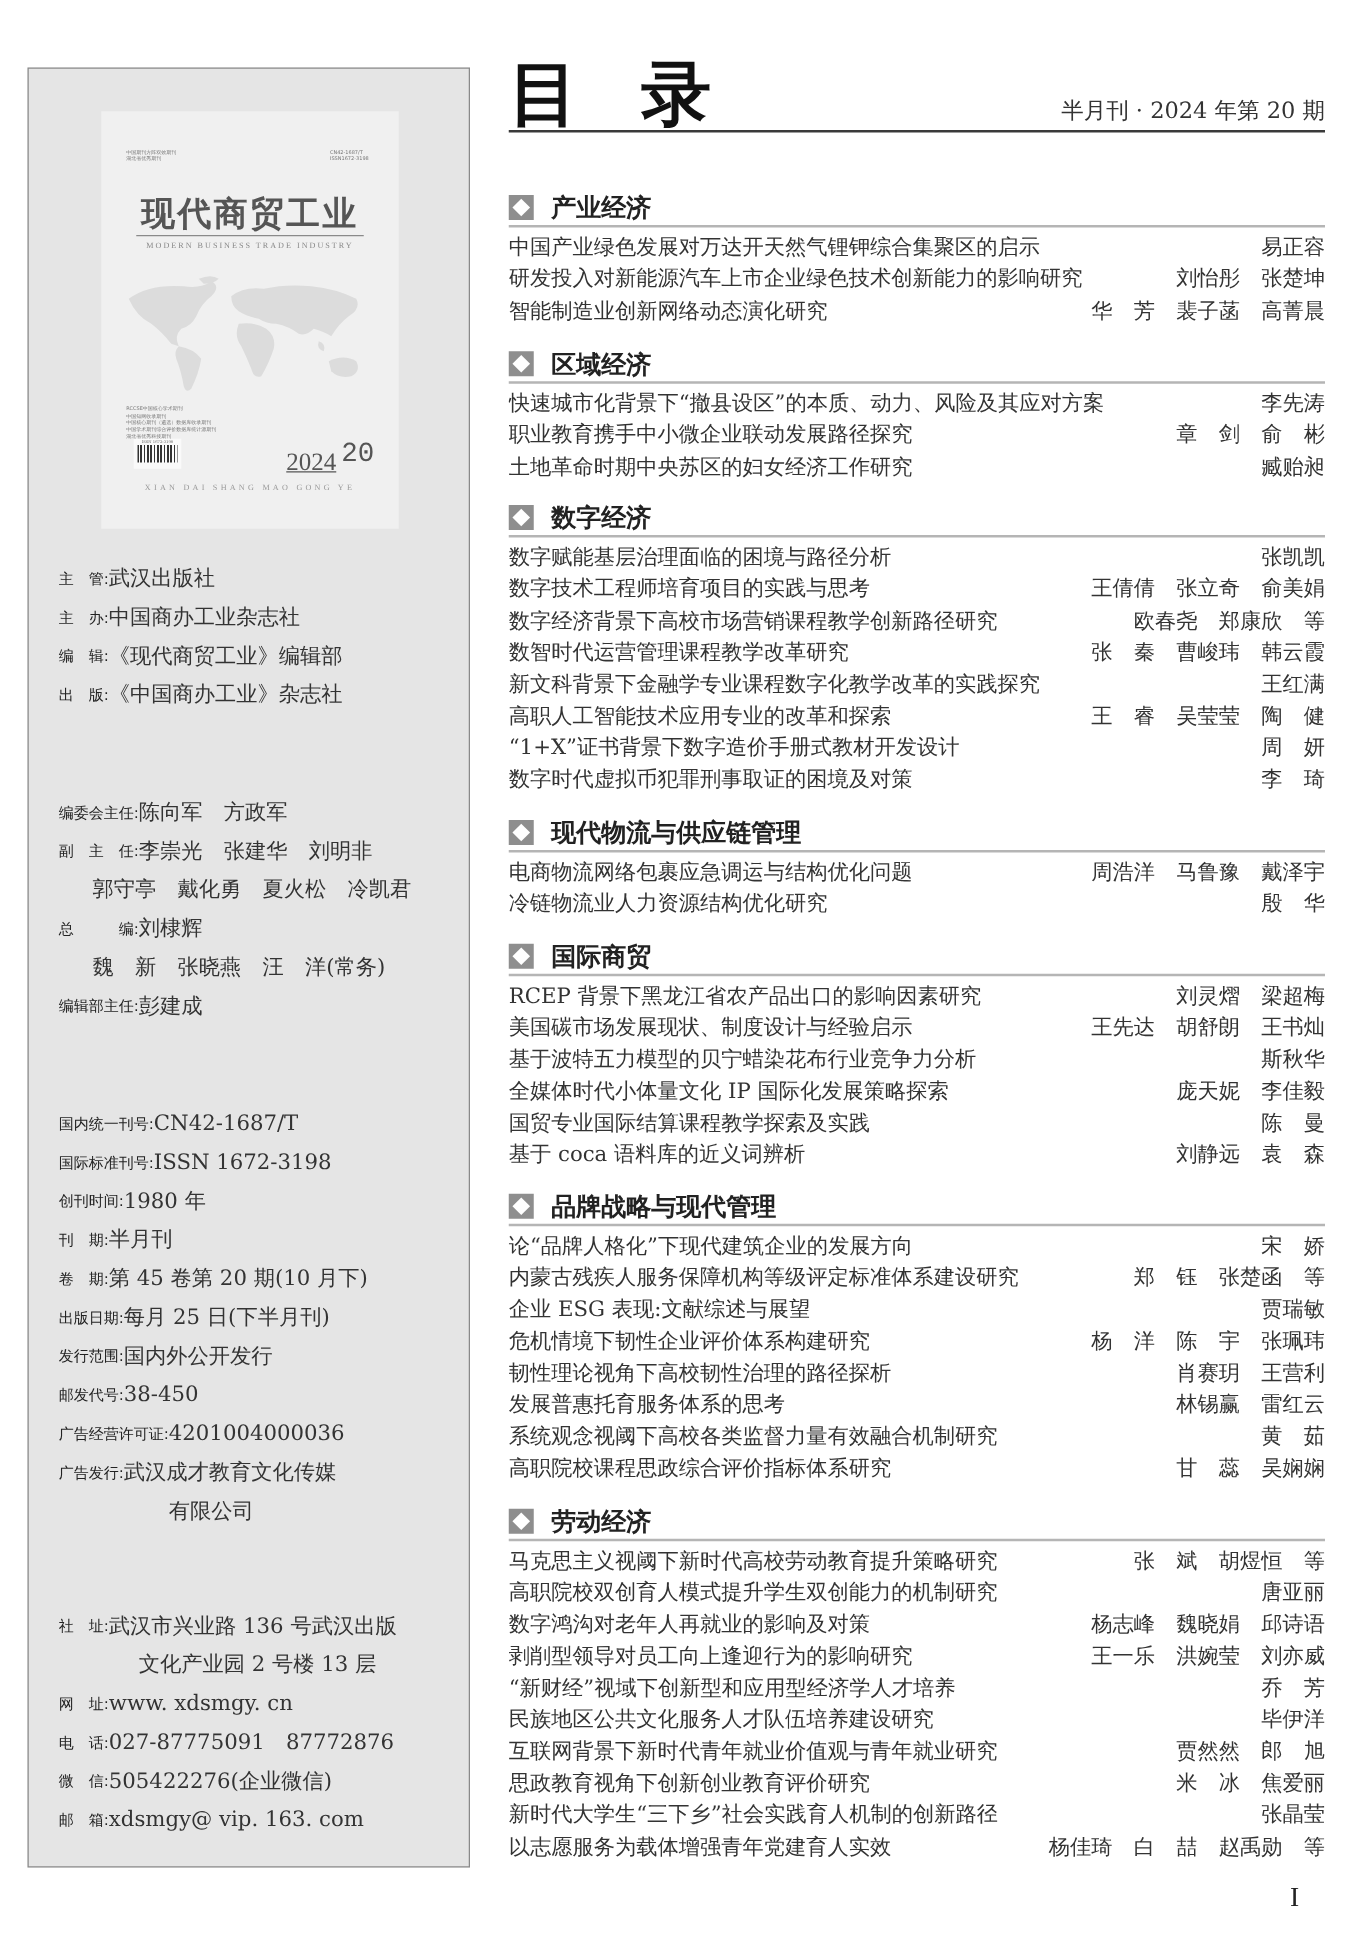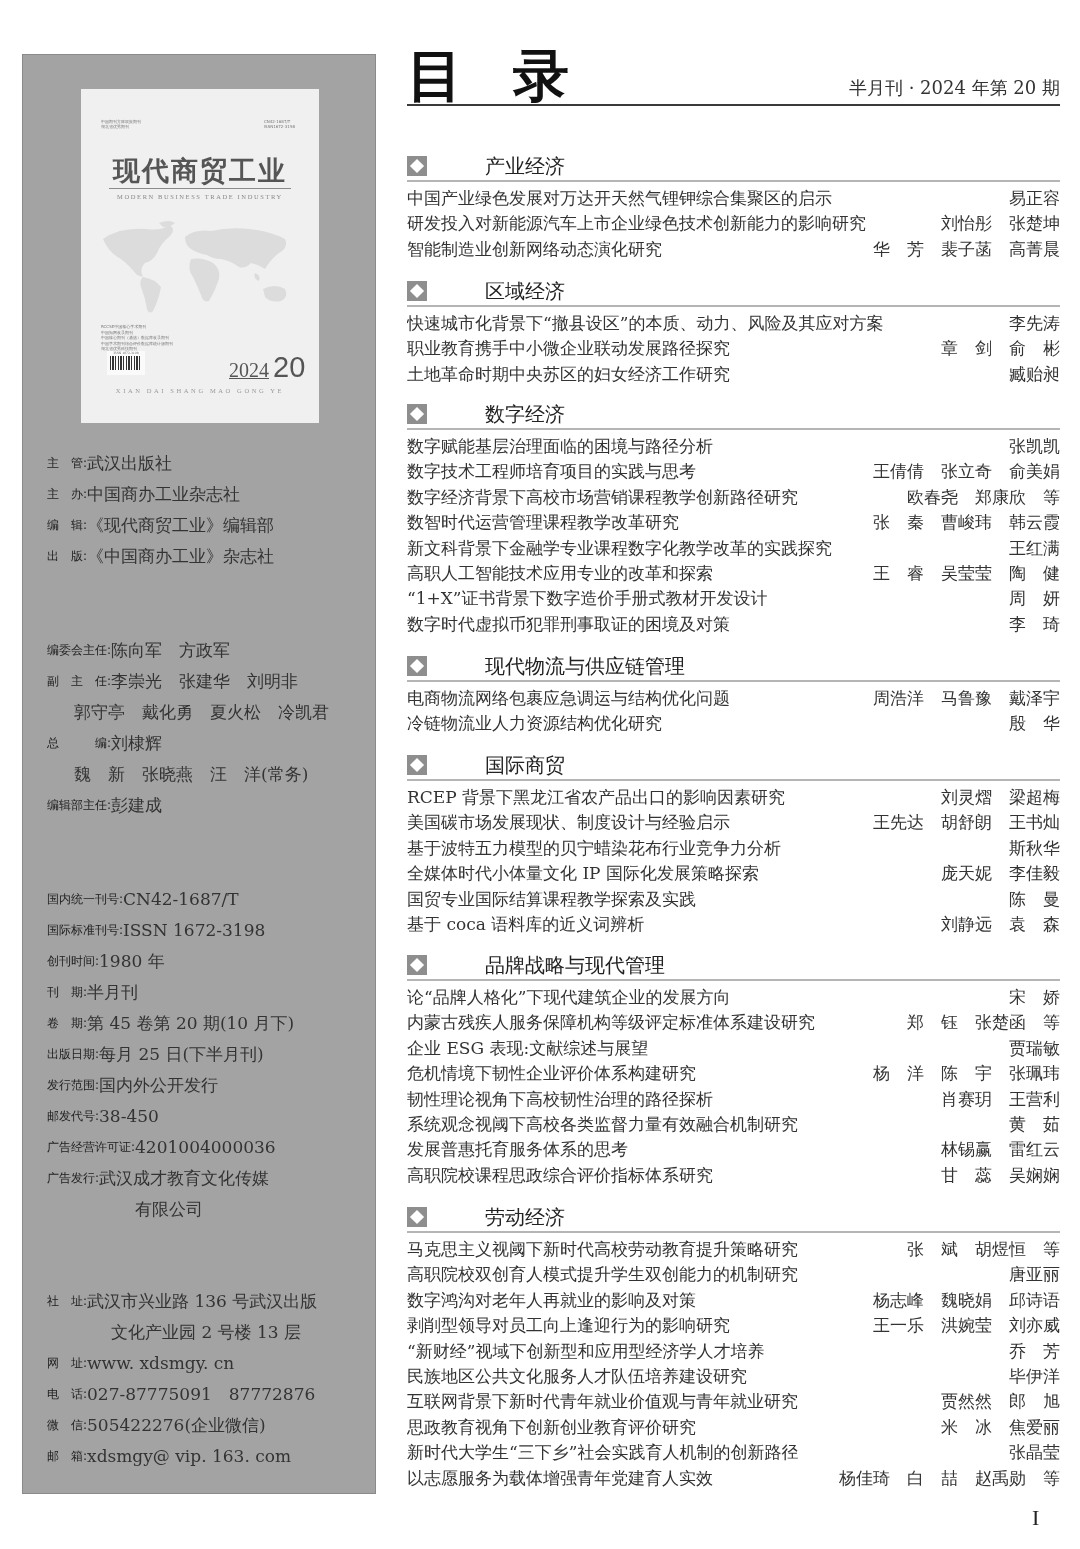--- a/index.html
+++ b/index.html
@@ -2,21 +2,21 @@
 <html><head>
 <meta charset="utf-8">
 <style>
   * { box-sizing: border-box; margin: 0; padding: 0; }
   html, body { width: 1080px; height: 1549px; background: #ffffff; overflow: hidden; }
   body { position: relative; font-family: "DejaVu Serif", "Liberation Serif", serif; color: #2a2a2a; }
 
   
   .sidebar {
     position: absolute; left: 22px; top: 54px; width: 354px; height: 1440px;
-    background: #a3a3a3; border: 1.5px solid #8a8a8a;
+    background: #e5e5e5; border: 1.5px solid #8a8a8a;
   }
   .cover {
     position: absolute; left: 58px; top: 34px; width: 238px; height: 334px;
     background: #f0f0f0;
   }
   .cover-top-left { position: absolute; left: 20px; top: 30px; font-size: 4px; line-height: 5px; color: #777; font-family: "DejaVu Sans", sans-serif; }
   .cover-top-right { position: absolute; right: 24px; top: 30px; font-size: 4px; line-height: 5px; color: #777; text-align: left; font-family: "DejaVu Sans", sans-serif; }
   .cover-title {
     position: absolute; left: 0; right: 0; top: 64px; text-align: center;
     font-size: 27px; letter-spacing: 2px; color: #555; font-weight: bold;
@@ -27,21 +27,21 @@
     position: absolute; left: 0; right: 0; top: 104px; text-align: center;
     font-size: 6.5px; letter-spacing: 1.6px; color: #888; font-family: "Liberation Serif", serif;
   }
   .cover-map { position: absolute; left: 18px; top: 130px; width: 200px; height: 100px; }
   .cover-sponsors { position: absolute; left: 20px; top: 235px; font-size: 4px; line-height: 5.5px; color: #777; font-family: "DejaVu Sans", sans-serif; }
   .cover-barcode { position: absolute; left: 26px; top: 262px; width: 38px; height: 24px; background: #fafafa; }
   .cover-barcode .isbn { font-size: 3px; color: #666; text-align: center; display: block; line-height: 5px; }
   .cover-barcode .bars { display: block; margin: 0 3px; height: 14px;
     background: repeating-linear-gradient(90deg, #333 0 1px, #fafafa 1px 2px, #333 2px 4px, #fafafa 4px 5px, #333 5px 6px, #fafafa 6px 8px); }
   .cover-year { position: absolute; left: 148px; top: 270px; font-size: 20px; color: #555; font-family: Liberation Serif, serif; text-decoration: underline; text-decoration-thickness: 1px; }
-  .cover-issue { position: absolute; left: 192px; top: 262px; font-size: 29px; color: #555; font-family: Liberation Sans, sans-serif; text-align: right; }
+  .cover-issue { position: absolute; left: 192px; top: 262px; font-size: 22px; color: #555; font-family: Liberation Mono, monospace; text-align: right; }
   .cover-pinyin { position: absolute; left: 0; right: 0; top: 298px; text-align: center; font-size: 6.5px; letter-spacing: 2.6px; color: #999; font-family: "Liberation Serif", serif; }
 
   .info { position: absolute; left: 24px; font-size: 17px; color: #2e2e2e; }
   .info-line { height: 31px; line-height: 31px; white-space: nowrap; display: flex; }
   .info-label { font-family: "DejaVu Sans", sans-serif; font-weight: normal; color: #222; font-size: 12px; display: inline-block; }
   .info-value { font-family: "DejaVu Serif", serif; color: #333; }
   .info-indent { padding-left: 27px; }
   .info-indent-2 { padding-left: 88px; }
   .info-indent-3 { padding-left: 64px; }
 
@@ -53,21 +53,21 @@
   
   .toc { position: absolute; left: 407px; top: 54px; width: 653px; }
   .toc-header { position: relative; height: 52px; border-bottom: 2px solid #3a3a3a; }
   .toc-title { position: absolute; left: 0; top: 0; font-size: 56px; line-height: 44px; font-weight: bold; color: #111; font-family: "DejaVu Sans", sans-serif; letter-spacing: 50px; }
   .toc-issue { position: absolute; right: 0; bottom: 4px; font-size: 18px; color: #333; font-family: "DejaVu Serif", serif; margin-top: 36px; }
 
   .section { position: absolute; left: 0; width: 653px; }
   .section-head { display: flex; align-items: center; height: 30px; border-bottom: 2px solid #b5b5b5; }
   .section-icon { width: 20px; height: 20px; background: #8e8e8e; position: relative; margin-left: 0; margin-right: 14px; flex: none; }
   .section-icon::after { content: ""; position: absolute; left: 5px; top: 5px; width: 10px; height: 10px; background: #fff; transform: rotate(45deg); }
-  .section-title { font-size: 20px; font-weight: normal; color: #222; font-family: "DejaVu Sans", sans-serif; margin-left: 44px; }
+  .section-title { font-size: 20px; font-weight: bold; color: #222; font-family: "DejaVu Sans", sans-serif; }
   .rows { padding-top: 4px; }
   .row { display: flex; justify-content: space-between; height: 25.4px; line-height: 25.4px; font-size: 17px; white-space: nowrap; }
   .row-title { color: #333; font-family: "DejaVu Serif", serif; overflow: hidden; text-align: center; }
   .row-authors { color: #333; font-family: "DejaVu Serif", serif; text-align: left; word-spacing: 8px; flex: none; padding-left: 8px; }
 
   .page-num { position: absolute; left: 1032px; top: 1505px; font-size: 22px; color: #222; font-family: "Liberation Serif", serif; }
 </style>
 </head>
 <body>
 
@@ -382,28 +382,28 @@
         </div>
         <div class="row">
           <span class="row-title">危机情境下韧性企业评价体系构建研究</span>
           <span class="row-authors">杨　洋　陈　宇　张珮玮</span>
         </div>
         <div class="row">
           <span class="row-title">韧性理论视角下高校韧性治理的路径探析</span>
           <span class="row-authors">肖赛玥　王营利</span>
         </div>
         <div class="row">
+          <span class="row-title">发展普惠托育服务体系的思考</span>
+          <span class="row-authors">林锡赢　雷红云</span>
+        </div>
+        <div class="row">
           <span class="row-title">系统观念视阈下高校各类监督力量有效融合机制研究</span>
           <span class="row-authors">黄　茹</span>
         </div>
         <div class="row">
-          <span class="row-title">发展普惠托育服务体系的思考</span>
-          <span class="row-authors">林锡赢　雷红云</span>
-        </div>
-        <div class="row">
           <span class="row-title">高职院校课程思政综合评价指标体系研究</span>
           <span class="row-authors">甘　蕊　吴娴娴</span>
         </div>
       </div>
     </div>
     <div class="section" style="top: 1149px;">
       <div class="section-head">
         <span class="section-icon"></span>
         <span class="section-title">劳动经济</span>
       </div>

